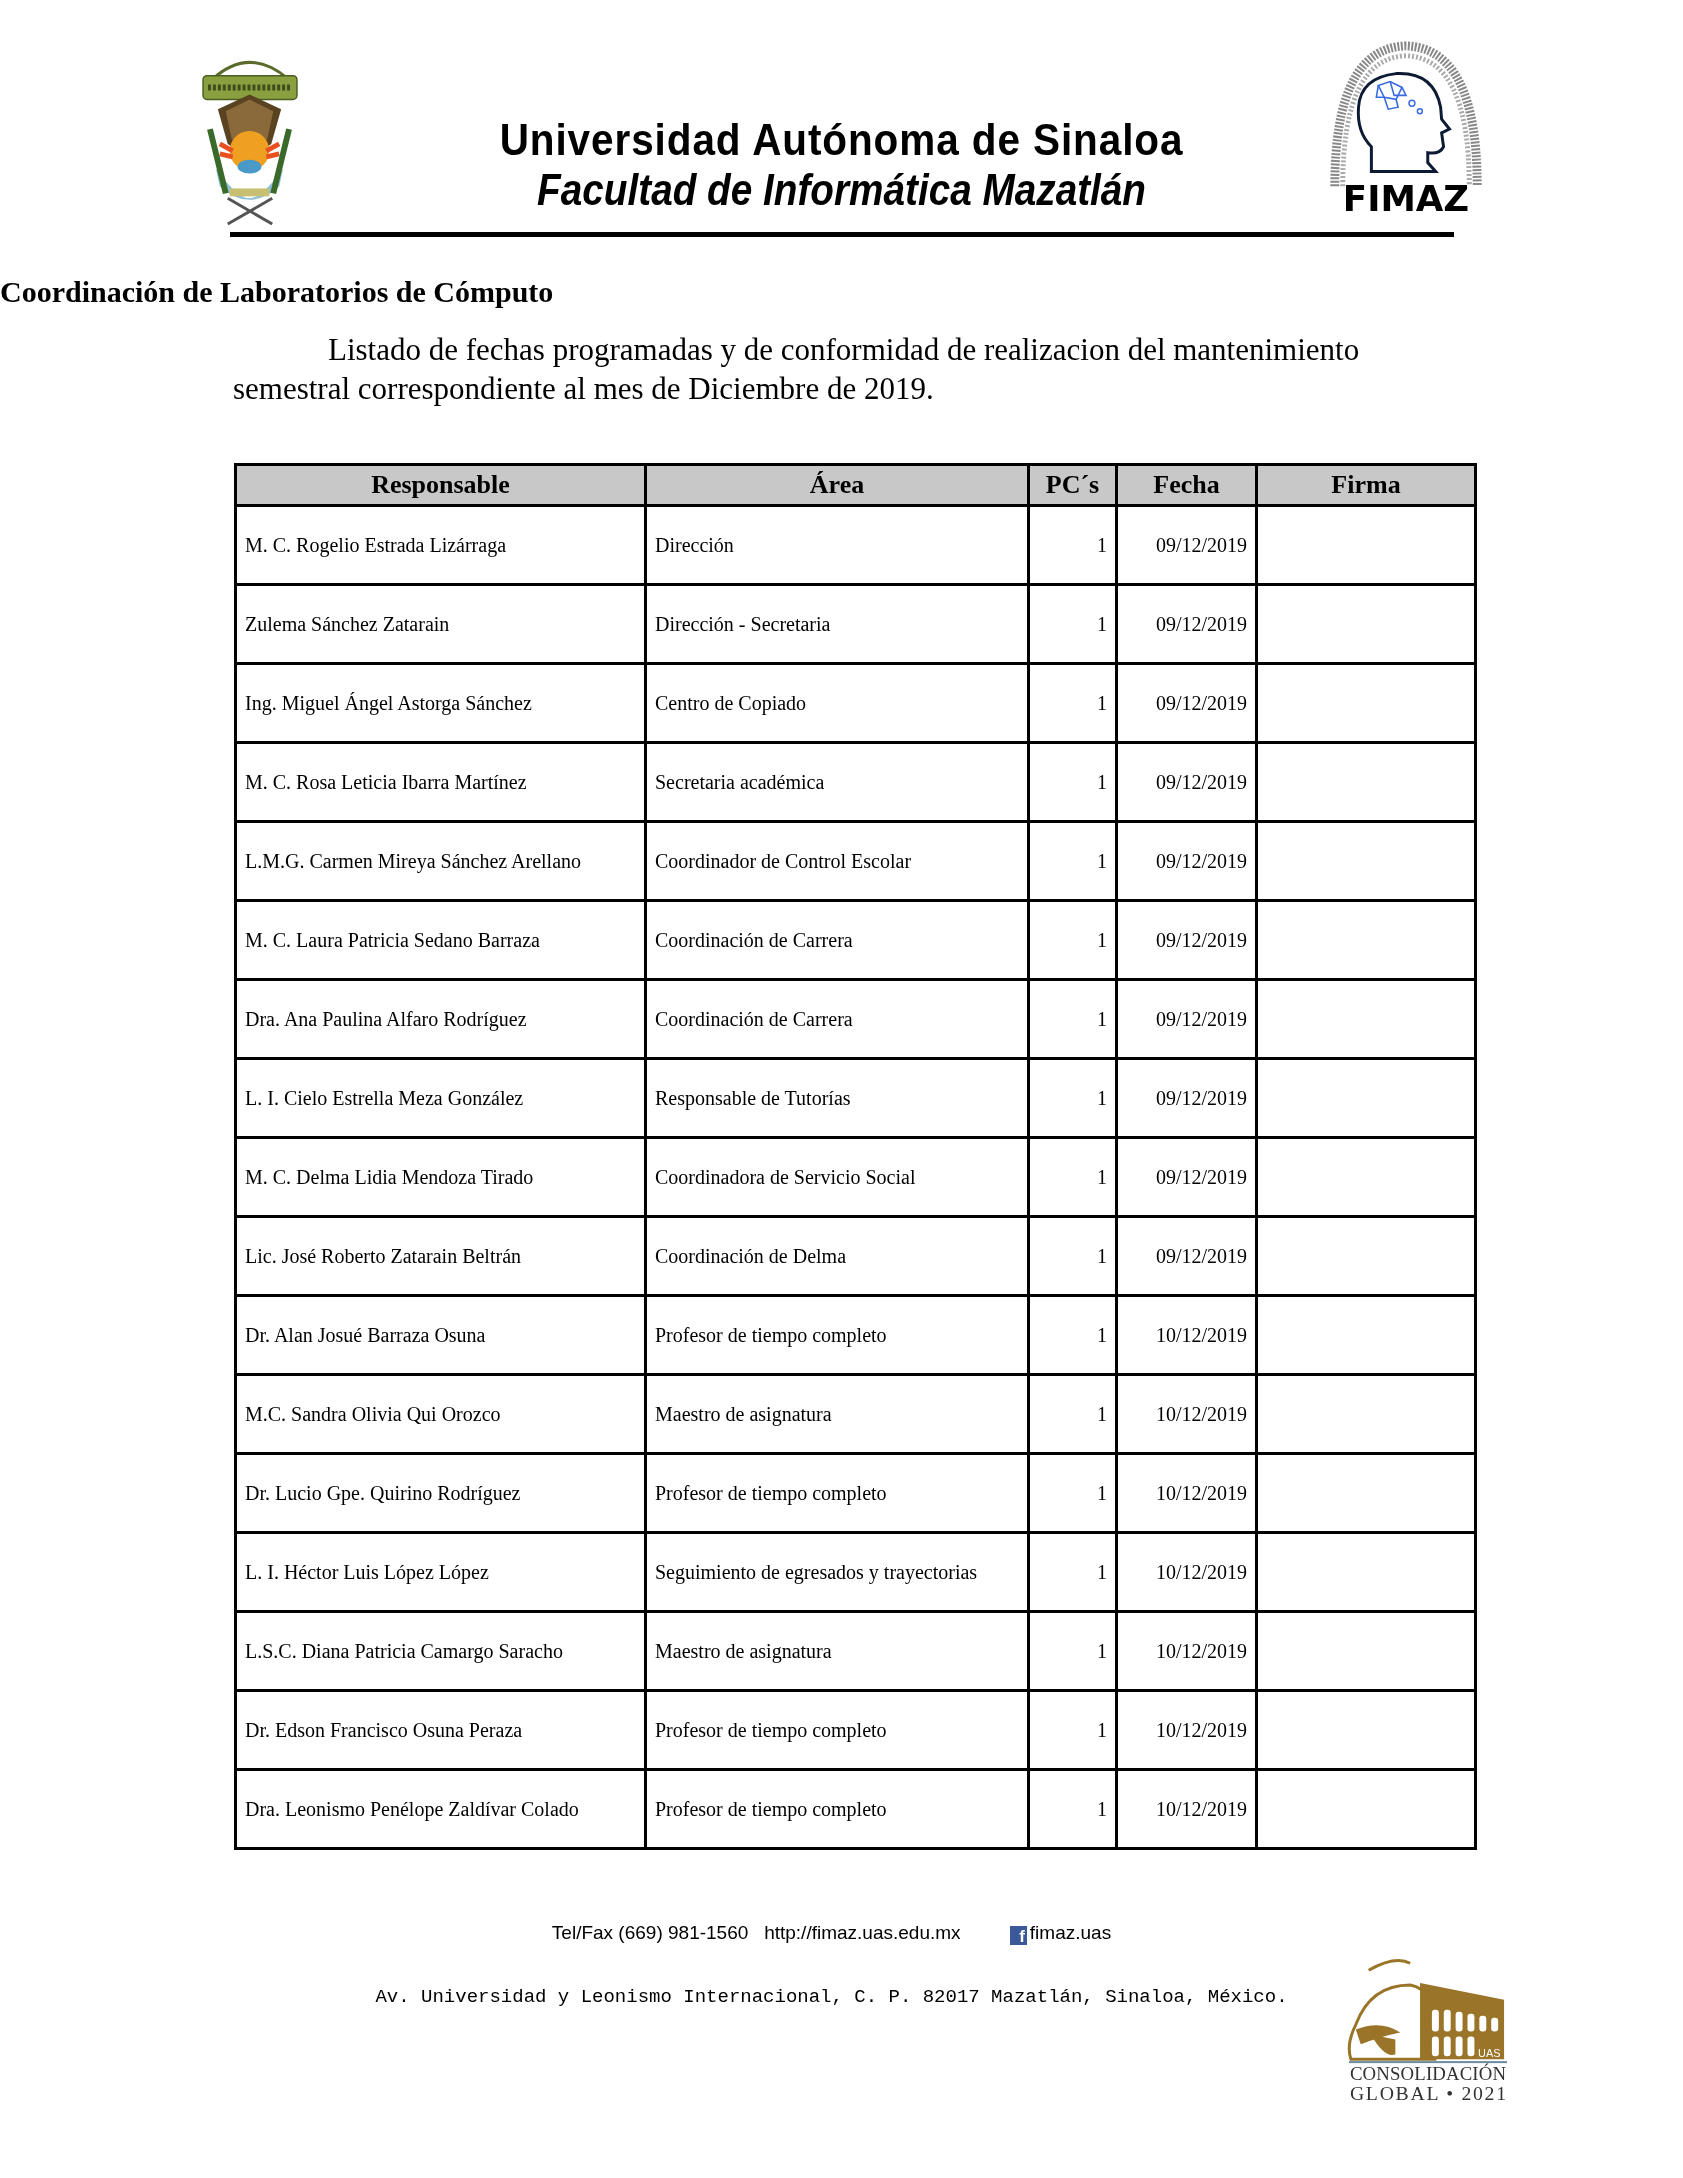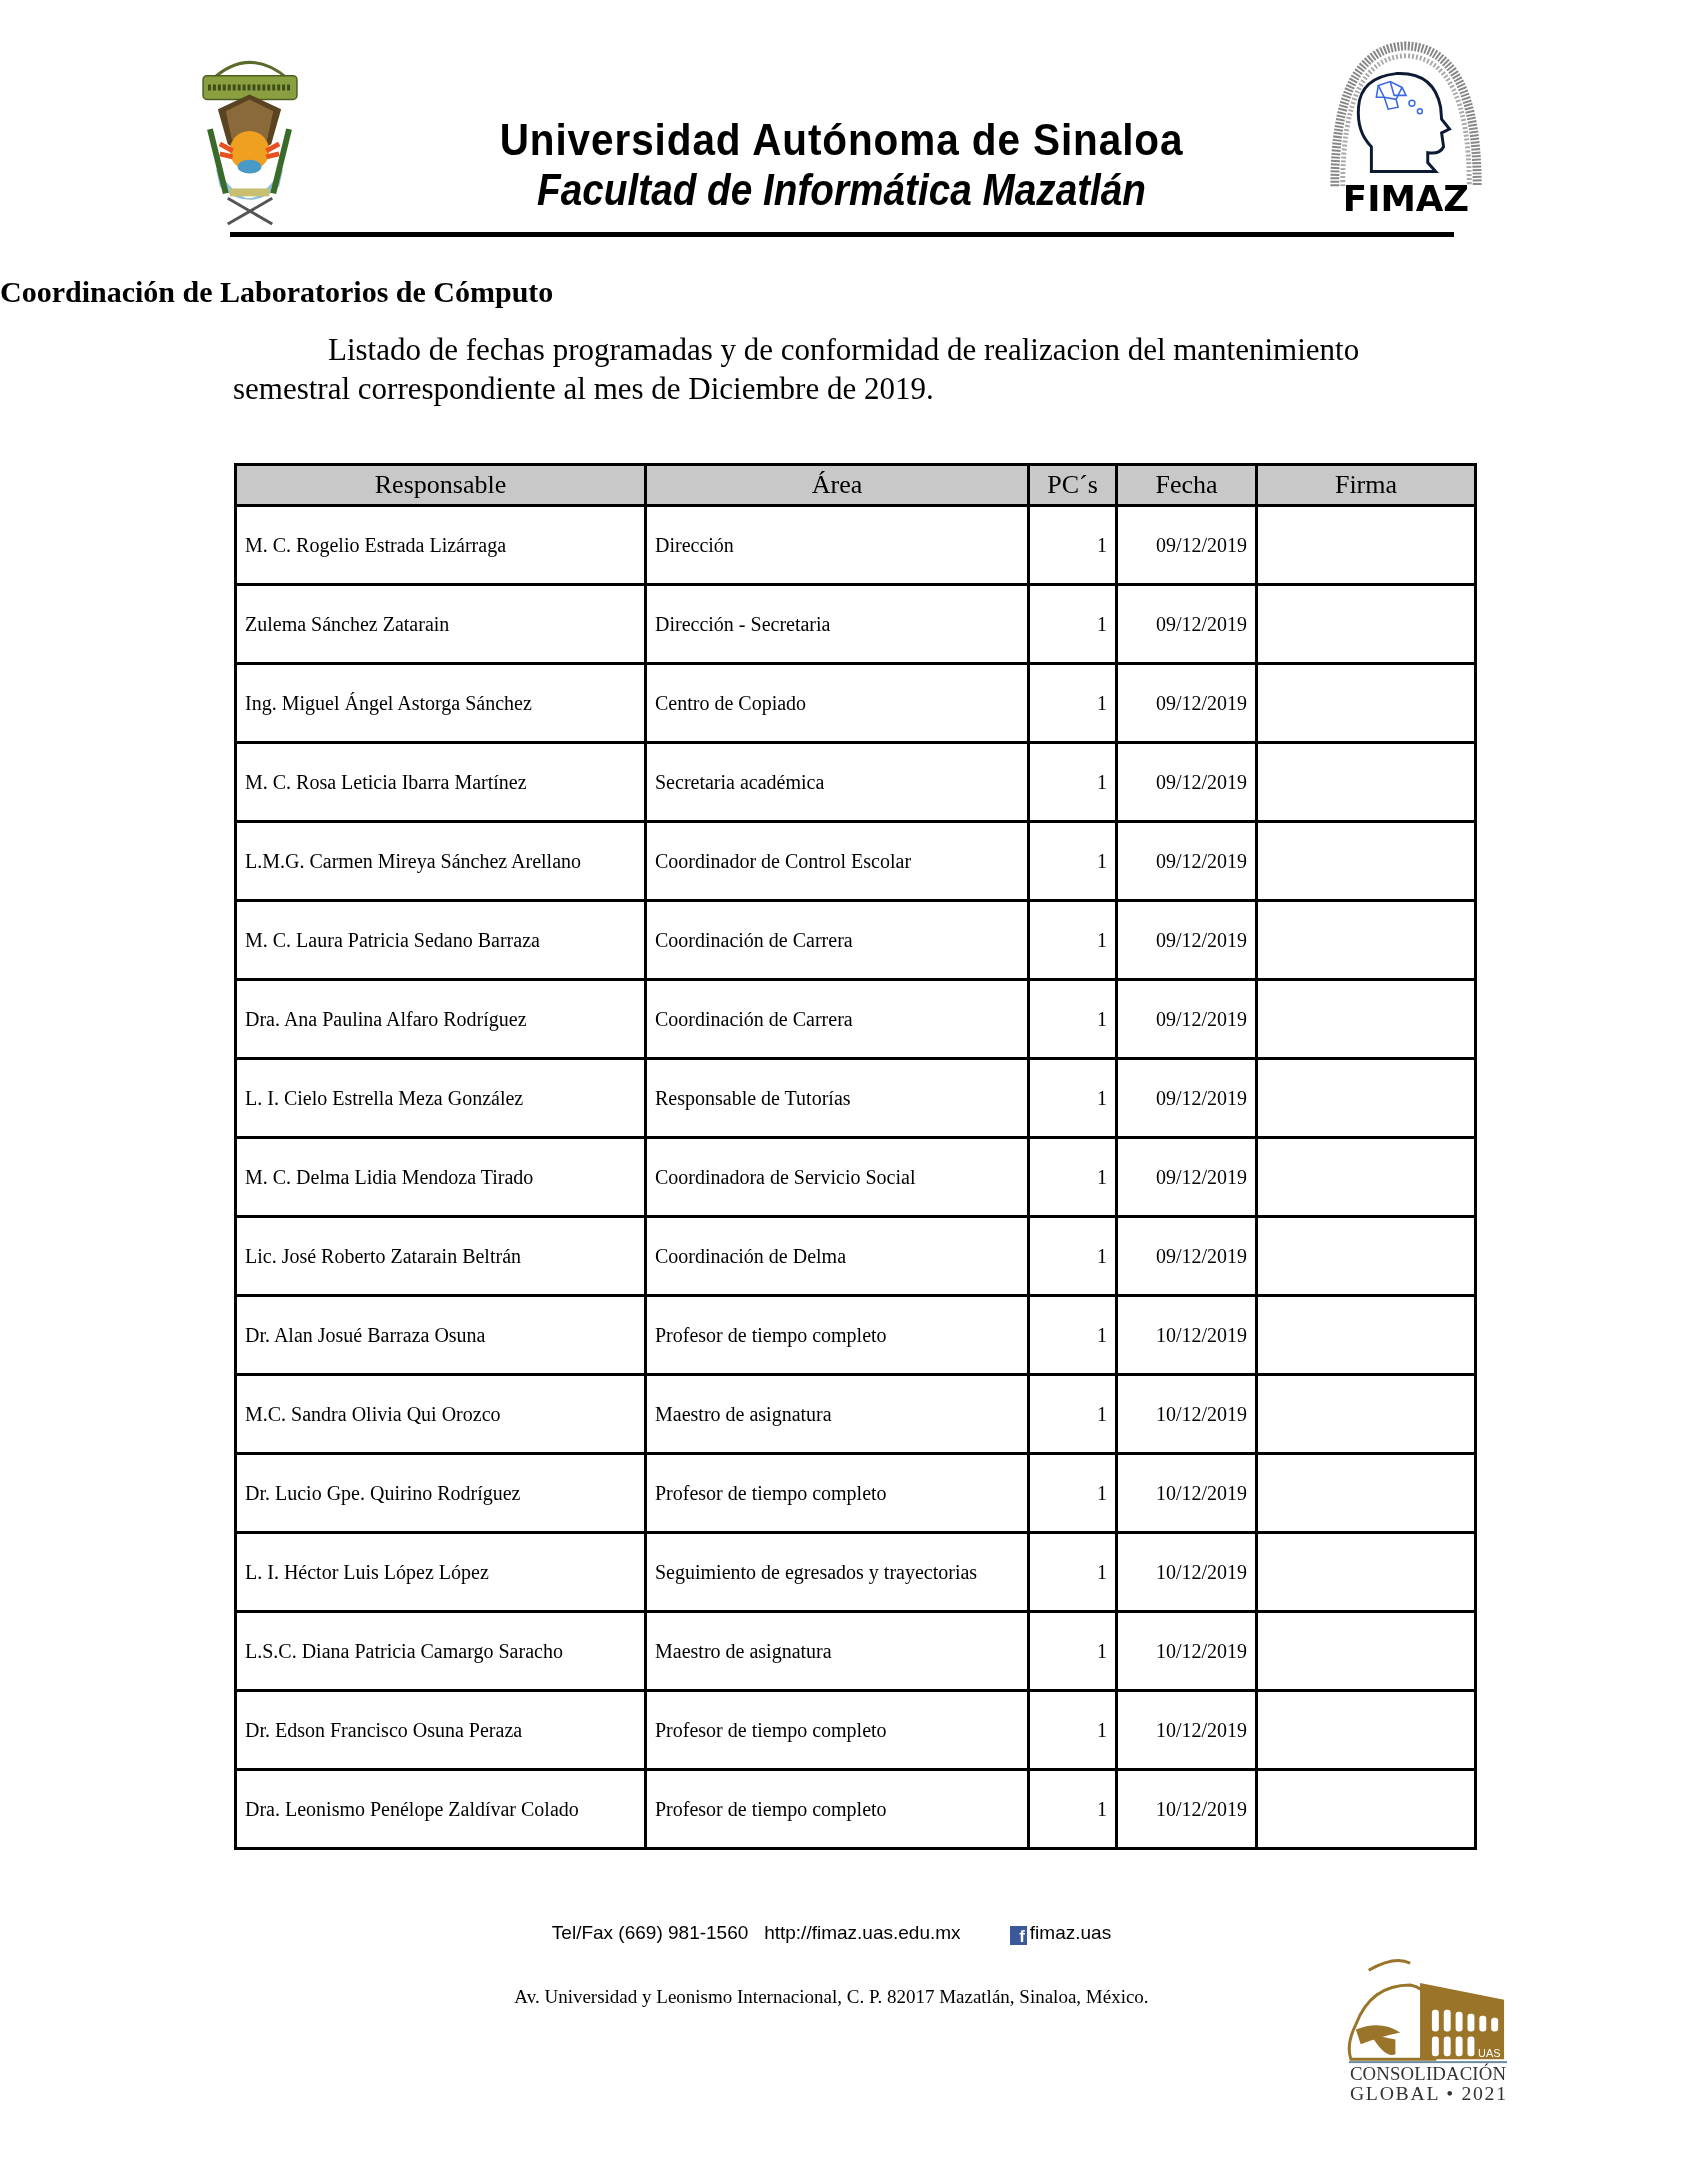--- a/index.html
+++ b/index.html
@@ -18,30 +18,30 @@
   .header-rule { position: absolute; left: 230px; top: 232px; width: 1224px; height: 5px; background: #000; }
 
   .section-title { position: absolute; left: 0; width: 1683px; top: 275px; text-align: left;
     font-family: "Liberation Serif", serif; font-weight: bold; font-size: 30px; }
 
   .intro { position: absolute; left: 233px; top: 330px; width: 1238px;
     font-family: "Liberation Serif", serif; font-size: 31px; line-height: 39px; text-indent: 95px; }
 
   table.schedule { position: absolute; left: 234px; top: 463px; width: 1240px; border-collapse: collapse;
     font-family: "Liberation Serif", serif; table-layout: fixed; }
-  table.schedule th { background: #c8c8c8; height: 38px; font-size: 26px; font-weight: normal;
+  table.schedule th { background: #c8c8c8; height: 38px; font-size: 26px; font-weight: bold;
     border: 3px solid #000; padding: 0; text-align: center; }
   table.schedule td { height: 76px; border: 3px solid #000; border-top-width: 3px; font-size: 20px; padding: 0 8px; }
   table.schedule td.firma { border-left: 3px solid #000; }
   td.pcs { text-align: right; padding-right: 8px; }
   td.fecha { text-align: right; padding-right: 8px; }
   col.c1 { width: 410px; } col.c2 { width: 383px; } col.c3 { width: 88px; } col.c4 { width: 140px; } col.c5 { width: 219px; }
 
   .footer-line1 { position: absolute; left: 0; width: 1663px; top: 1986px; text-align: center;
-    font-family: Liberation Serif, serif; font-size: 19px; }
+    font-family: Liberation Mono, monospace; font-size: 19px; }
   .footer-line2 { position: absolute; left: 0; width: 1663px; top: 1922px; text-align: center;
     font-family: "Liberation Sans", sans-serif; font-size: 19px; }
   .fb-icon { display: inline-block; width: 17px; height: 19px; background: #3b5998; color: #fff;
     font-family: "Liberation Sans", sans-serif; font-weight: bold; font-size: 17px; line-height: 21px;
     text-align: right; padding-right: 2px; box-sizing: border-box; vertical-align: -3px; margin-left: 44px; margin-right: 3px; }
 
   .consol-logo { position: absolute; left: 1341px; top: 1955px; width: 168px; height: 149px; }
 </style>
 </head>
 <body>

